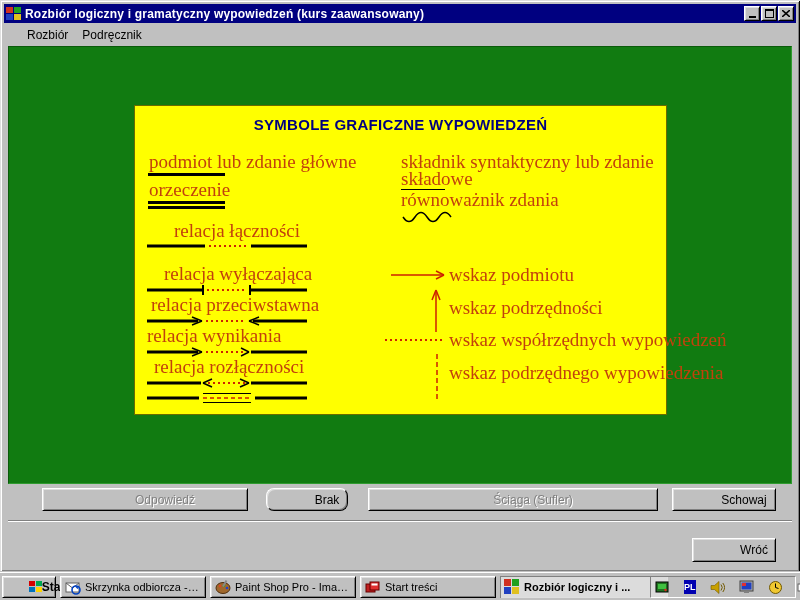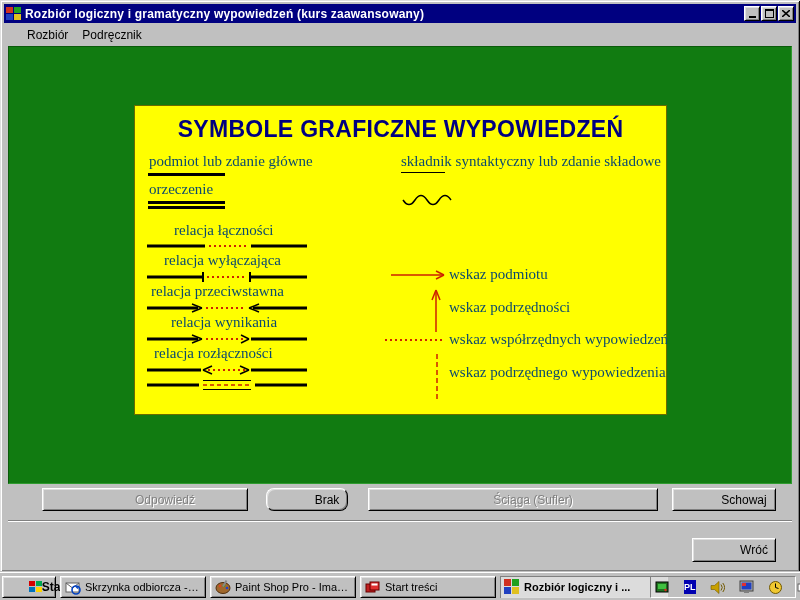--- a/index.html
+++ b/index.html
@@ -43,34 +43,34 @@
     border:1px solid; border-color:#0a5a0a #2f9b2f #2f9b2f #0a5a0a;
   }
 
   
   .panel {
     position:absolute; left:125px; top:58px; width:533px; height:310px;
     background:#ffff00; border:1px solid #6b6b00; position:absolute;
   }
   .panel-title {
     position:absolute; top:10px; left:0; right:0; text-align:center;
-    font-family:"Liberation Sans", sans-serif; font-weight:bold; font-size:23px;
+    font-family:"Liberation Sans", sans-serif; font-weight:bold; font-size:15px;
     color:#000080; letter-spacing:.3px;
   }
-  .serif { font-family:"Liberation Serif","DejaVu Serif",serif; font-size:15px; line-height:17px; color:#0c4a6e; }
+  .serif { font-family:"Liberation Serif","DejaVu Serif",serif; font-size:19px; line-height:17px; color:#c2410c; }
 
   .col-left  { position:absolute; left:12px; top:47px; width:240px; }
   .col-right { position:absolute; left:250px; top:47px; width:280px; }
 
   .u-single { margin:3px 0 0 1px; width:77px; border-top:3px solid #000; }
   .u-double { margin:3px 0 0 1px; width:77px; height:8px; border-top:3px solid #000; border-bottom:3px solid #000; }
   .sym { display:block; margin-top:2px; }
   .ml2{margin-left:2px}.ml4{margin-left:4px}.ml7{margin-left:7px}.ml17{margin-left:17px}
-  .ml24{margin-left:24px}.ml27{margin-left:27px}
-  .mt5{margin-top:5px}.mt13{margin-top:13px}.mt1{margin-top:1px}
+  .ml24{}.ml27{margin-left:27px}
+  .mt5{margin-top:5px}.mt13{margin-top:13px}.mt1{margin-top:14px}
 
   .r-row { position:absolute; left:0; width:280px; }
   .r1{top:0} .r2{top:38px} .r3{top:113px} .r4{top:146px} .r5{top:178px} .r6{top:211px}
   .r-label { margin-left:16px; }
   .u-short { margin:2px 0 0 16px; width:44px; border-top:1px solid #000; }
   .wave { margin:2px 0 0 16px; display:block; }
   .wskaz-label { position:absolute; left:64px; top:0; white-space:nowrap; }
   .arrow-right-red { position:absolute; left:6px; top:3px; }
   .arrow-up-red { position:absolute; left:44px; top:-13px; }
   .dotted-red-h { position:absolute; left:0; top:7px; }
@@ -212,20 +212,21 @@
       </div>
 
       <div class="col-right">
 
         <div class="r-row r1">
           <div class="serif r-label">składnik syntaktyczny lub zdanie składowe</div>
           <div class="u-short"></div>
         </div>
 
         <div class="r-row r2">
+          <div class="serif r-label">równoważnik zdania</div>
           <svg class="wave" width="56" height="14">
             <path d="M2,7 C6,13 10,13 14,7 C18,1 22,1 26,7 C30,13 34,13 38,7 C42,1 46,1 50,7" fill="none" stroke="#000" stroke-width="1.5"></path>
           </svg>
         </div>
 
         <div class="r-row r3">
           <svg class="arrow-right-red" width="58" height="12">
             <line x1="0" y1="6" x2="52" y2="6" stroke="#cc2200" stroke-width="1.5"></line>
             <line x1="45" y1="2" x2="53" y2="6" stroke="#cc2200" stroke-width="1.5"></line>
             <line x1="45" y1="10" x2="53" y2="6" stroke="#cc2200" stroke-width="1.5"></line>

